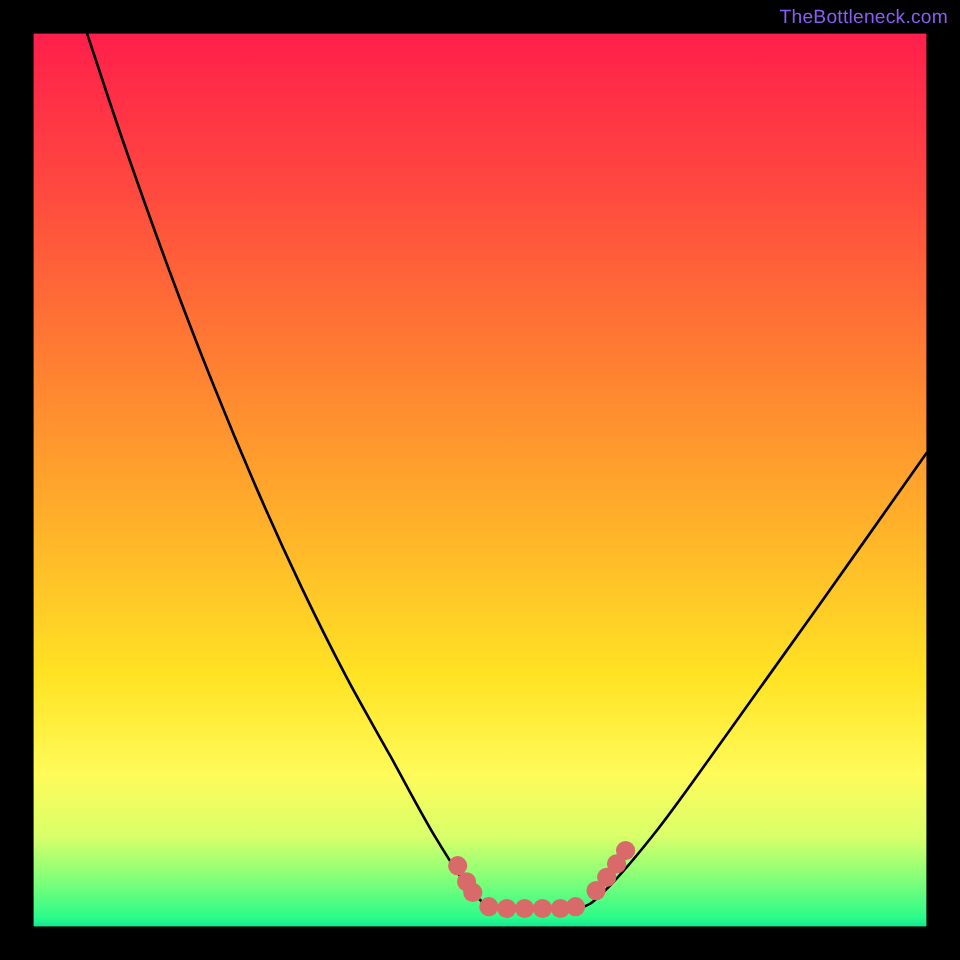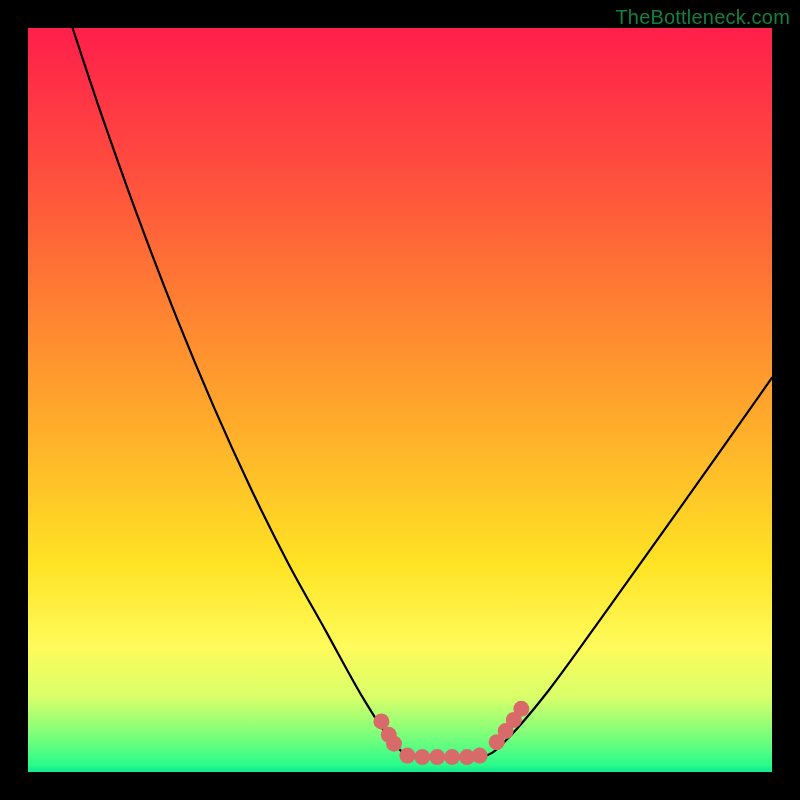--- a/index.html
+++ b/index.html
@@ -34,22 +34,22 @@
       #d8ff6a 90%,
       #7dff7a 95%,
       #2bfc8a 99%,
       #11e88e 100%);
   }
   .watermark {
     position: absolute;
     top: 6px;
     right: 10px;
     font-family: Arial, Helvetica, sans-serif;
-    font-size: 20px;
-    color: #15803d;
+    font-size: 16px;
+    color: #8b5cf6;
     letter-spacing: 0.2px;
     user-select: none;
   }
   svg.curve {
     position: absolute;
     left: 0;
     top: 0;
     width: 744px;
     height: 744px;
     overflow: visible;

